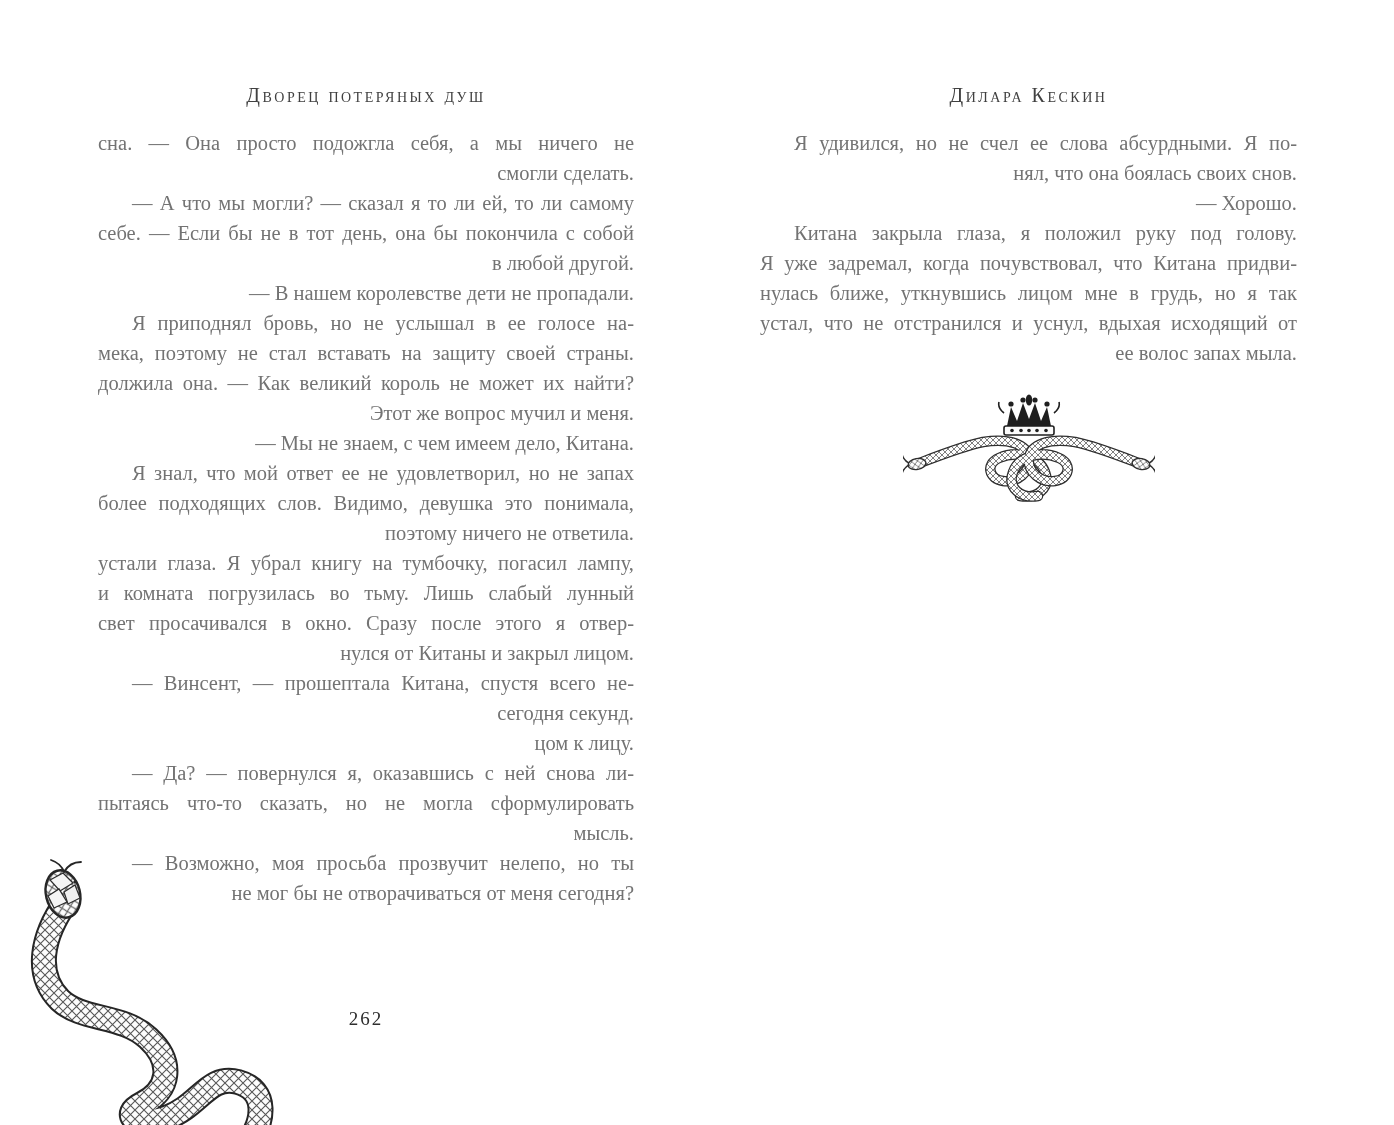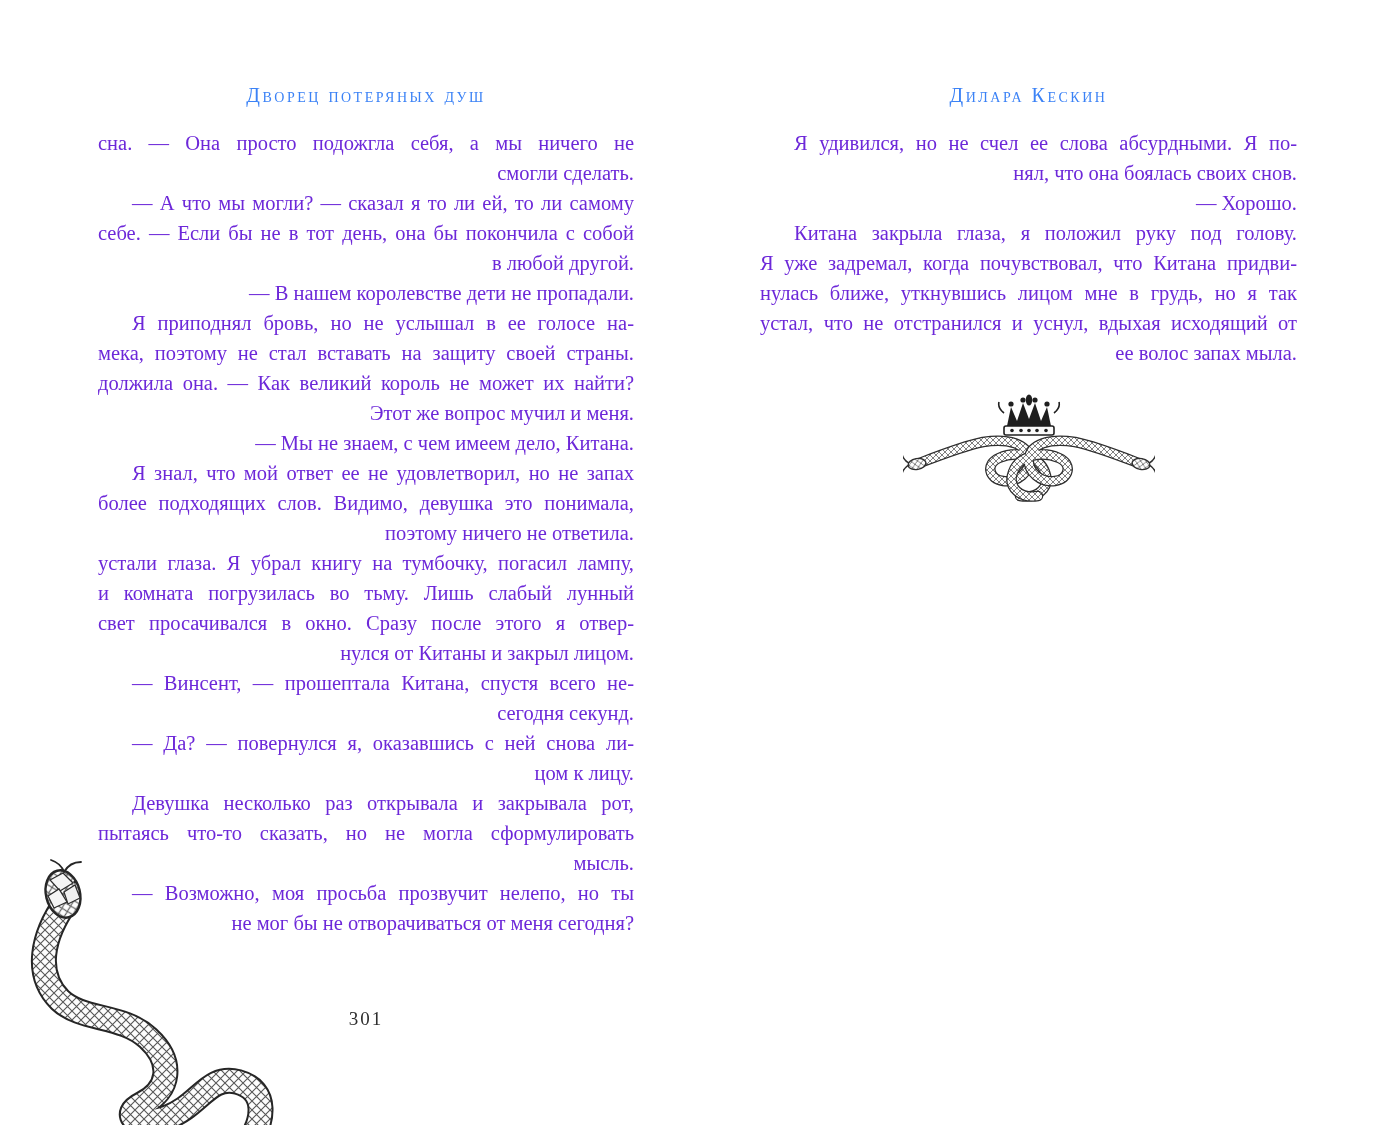--- a/index.html
+++ b/index.html
@@ -6,27 +6,27 @@
   body{
     width:1394px;height:1125px;position:relative;overflow:hidden;
     background:#ffffff;
     font-family:"Liberation Serif","DejaVu Serif",serif;
   }
   .running-header{
     position:absolute;top:84px;height:24px;
     text-align:center;
     font-variant:small-caps;
     font-size:20px;letter-spacing:2.5px;
-    color:#3b82f6;
+    color:#404040;
   }
   #header-left{left:98px;width:536px;}
   #header-right{left:760px;width:537px;}
   .text-col{
     position:absolute;top:128px;
-    font-size:20.5px;line-height:30px;color:#6d28d9;
+    font-size:20.5px;line-height:30px;color:#737373;
   }
   #col-left{left:98px;width:536px;}
   #col-right{left:760px;width:537px;}
   .line{height:30px;overflow:hidden;text-align:right;}
   .line.just{
     text-align:justify;
     text-align-last:justify;
     -moz-text-align-last:justify;
   }
   .line.ind{text-indent:34px;}
@@ -63,41 +63,40 @@
     <div class="line ind">— Мы не знаем, с чем имеем дело, Китана.</div>
     <div class="line ind just">Я знал, что мой ответ ее не удовлетворил, но не запах</div>
     <div class="line just">более подходящих слов. Видимо, девушка это понимала,</div>
     <div class="line">поэтому ничего не ответила.</div>
     <div class="line just">устали глаза. Я убрал книгу на тумбочку, погасил лампу,</div>
     <div class="line just">и комната погрузилась во тьму. Лишь слабый лунный</div>
     <div class="line just">свет просачивался в окно. Сразу после этого я отвер-</div>
     <div class="line">нулся от Китаны и закрыл лицом.</div>
     <div class="line ind just">— Винсент, — прошептала Китана, спустя всего не-</div>
     <div class="line">сегодня секунд.</div>
+    <div class="line">цом к лицу.</div>
     <div class="line ind just">— Да? — повернулся я, оказавшись с ней снова ли-</div>
-    <div class="line">цом к лицу.</div>
-    <div class="line ind just">Девушка несколько раз открывала и закрывала рот,</div>
     <div class="line just">пытаясь что-то сказать, но не могла сформулировать</div>
     <div class="line">мысль.</div>
     <div class="line ind just">— Возможно, моя просьба прозвучит нелепо, но ты</div>
     <div class="line">не мог бы не отворачиваться от меня сегодня?</div>
   </div>
 
 <div id="col-right" class="text-col">
     <div class="line ind just">Я удивился, но не счел ее слова абсурдными. Я по-</div>
     <div class="line">нял, что она боялась своих снов.</div>
     <div class="line ind">— Хорошо.</div>
     <div class="line ind just">Китана закрыла глаза, я положил руку под голову.</div>
     <div class="line just">Я уже задремал, когда почувствовал, что Китана придви-</div>
     <div class="line just">нулась ближе, уткнувшись лицом мне в грудь, но я так</div>
     <div class="line just">устал, что не отстранился и уснул, вдыхая исходящий от</div>
     <div class="line">ее волос запах мыла.</div>
   </div>
 
-<div id="page-number">301</div>
+<div id="page-number">262</div>
 
 <div id="divider-ornament">
   <svg width="252" height="116" viewBox="0 0 252 116" xmlns="http://www.w3.org/2000/svg">
     <defs>
       <pattern id="mesh6" width="6" height="6" patternUnits="userSpaceOnUse">
         <rect width="6" height="6" fill="#fdfdfd"></rect>
         <path d="M0,0 L6,6 M6,0 L0,6" stroke="#6f6f6f" stroke-width="0.9" fill="none"></path>
       </pattern>
     </defs>
 

